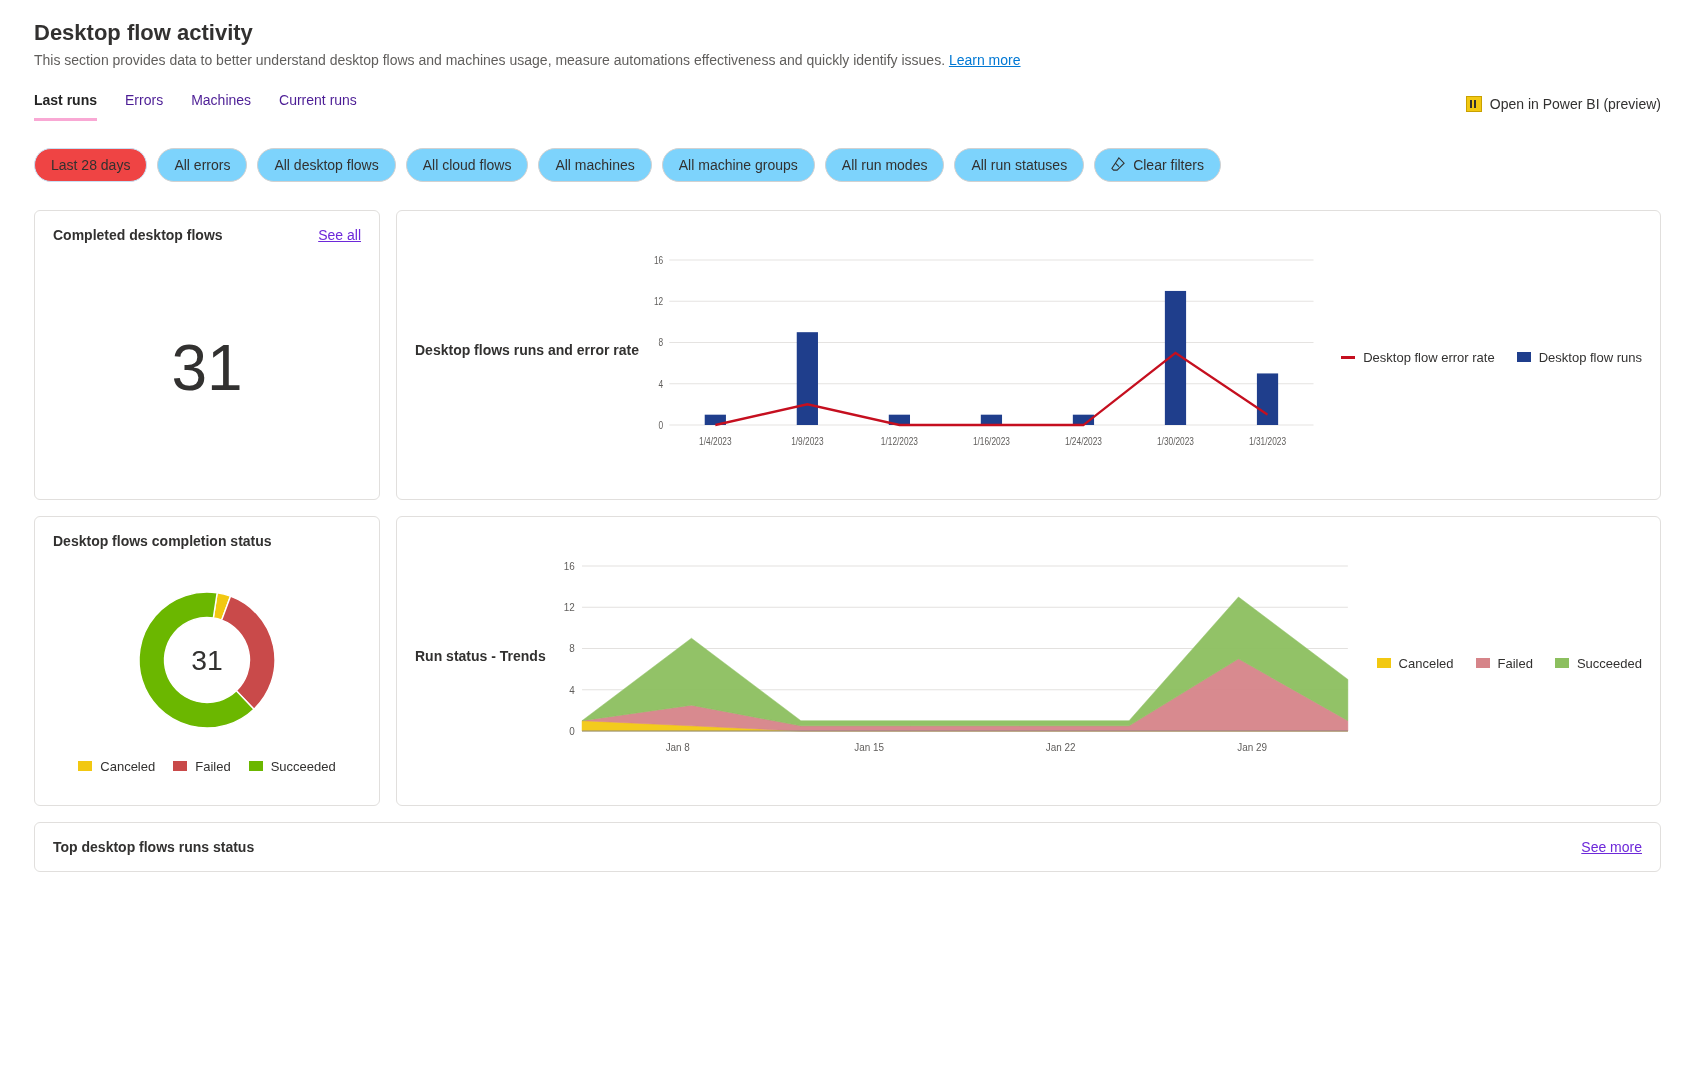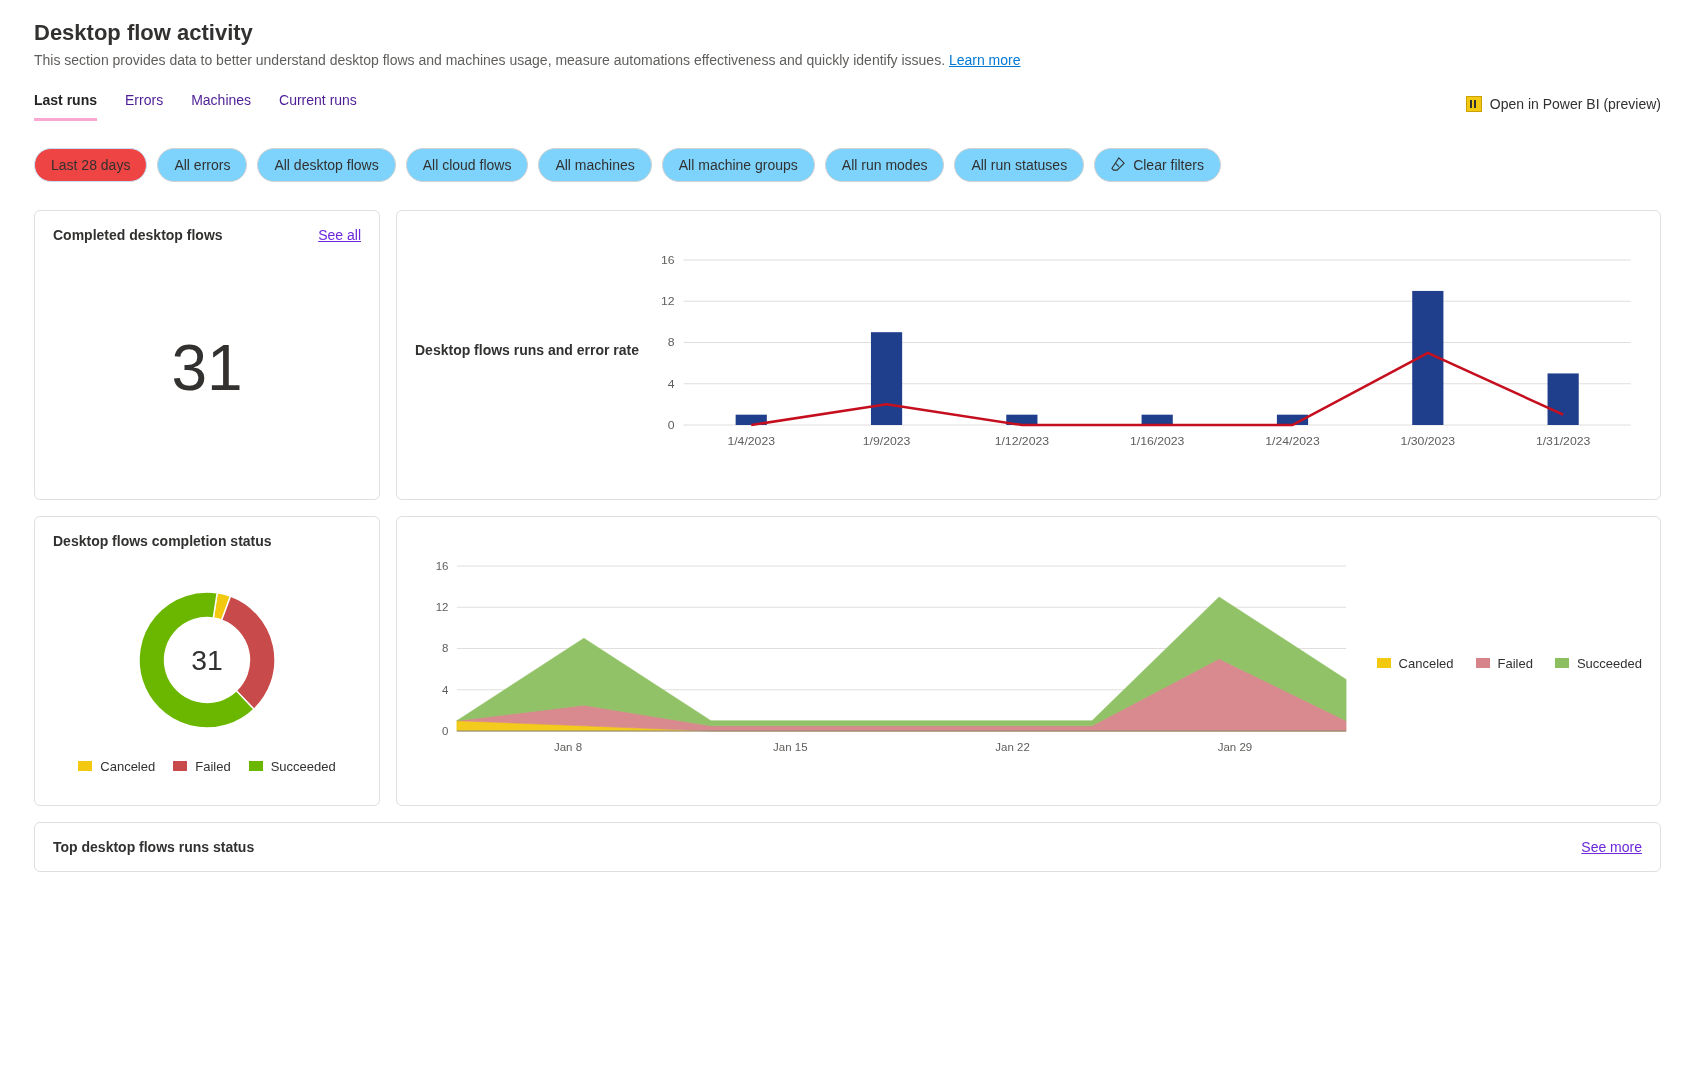--- a/index.html
+++ b/index.html
@@ -142,20 +142,30 @@
           <text x="465" y="190" text-anchor="middle" class="axis">1/16/2023</text>
           <rect x="572.4285714285714" y="159.6875" width="28" height="10.3125" fill="#1f3e8c"></rect>
           <text x="586.4285714285714" y="190" text-anchor="middle" class="axis">1/24/2023</text>
           <rect x="693.8571428571429" y="35.9375" width="28" height="134.0625" fill="#1f3e8c"></rect>
           <text x="707.8571428571429" y="190" text-anchor="middle" class="axis">1/30/2023</text>
           <rect x="815.2857142857143" y="118.4375" width="28" height="51.5625" fill="#1f3e8c"></rect>
           <text x="829.2857142857143" y="190" text-anchor="middle" class="axis">1/31/2023</text>
           <path d="M100.71428571428572,170 L222.14285714285714,149.375 L343.57142857142856,170 L465,170 L586.4285714285714,170 L707.8571428571429,97.8125 L829.2857142857143,159.6875" fill="none" stroke="#c50f1f" stroke-width="2.5"></path>
         </svg>
     </div>
+    <div class="chart-legend">
+      <div class="legend-item">
+        <span class="legend-swatch line" style="background:#c50f1f"></span>
+        <span>Desktop flow error rate</span>
+      </div>
+      <div class="legend-item">
+        <span class="legend-swatch" style="background:#1f3e8c"></span>
+        <span>Desktop flow runs</span>
+      </div>
+    </div>
   </div>
 </div>
 
 <div class="cards-row">
 
   <div class="card card-small">
     <div class="card-header">
       <div class="card-title">Desktop flows completion status</div>
     </div>
     <div class="donut-wrap">
@@ -176,20 +186,23 @@
         </div>
         <div class="legend-item">
           <span class="legend-swatch" style="background:#6bb700"></span>
           <span>Succeeded</span>
         </div>
       </div>
     </div>
   </div>
 
   <div class="card card-large">
+    <div class="card-header">
+      <div class="card-title">Run status - Trends</div>
+    </div>
     <div class="chart-body">
       <svg id="trends-chart" class="chart-svg" viewBox="0 0 900 200" preserveAspectRatio="none">
           <line x1="40" y1="170" x2="890" y2="170" stroke="#e1dfdd"></line>
           <text x="32" y="174" text-anchor="end" class="axis">0</text>
           <line x1="40" y1="128.75" x2="890" y2="128.75" stroke="#e1dfdd"></line>
           <text x="32" y="132.75" text-anchor="end" class="axis">4</text>
           <line x1="40" y1="87.5" x2="890" y2="87.5" stroke="#e1dfdd"></line>
           <text x="32" y="91.5" text-anchor="end" class="axis">8</text>
           <line x1="40" y1="46.25" x2="890" y2="46.25" stroke="#e1dfdd"></line>
           <text x="32" y="50.25" text-anchor="end" class="axis">12</text>

